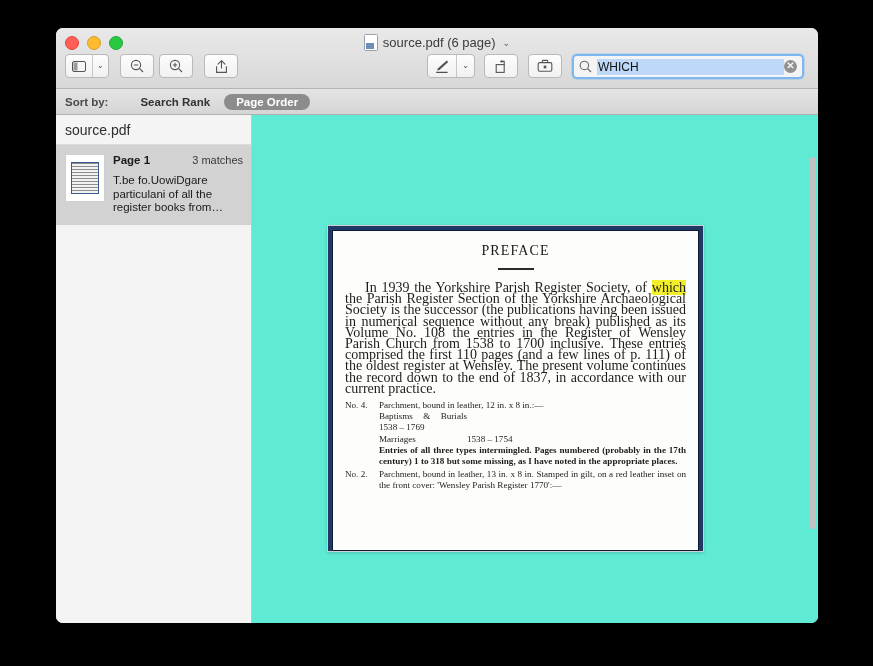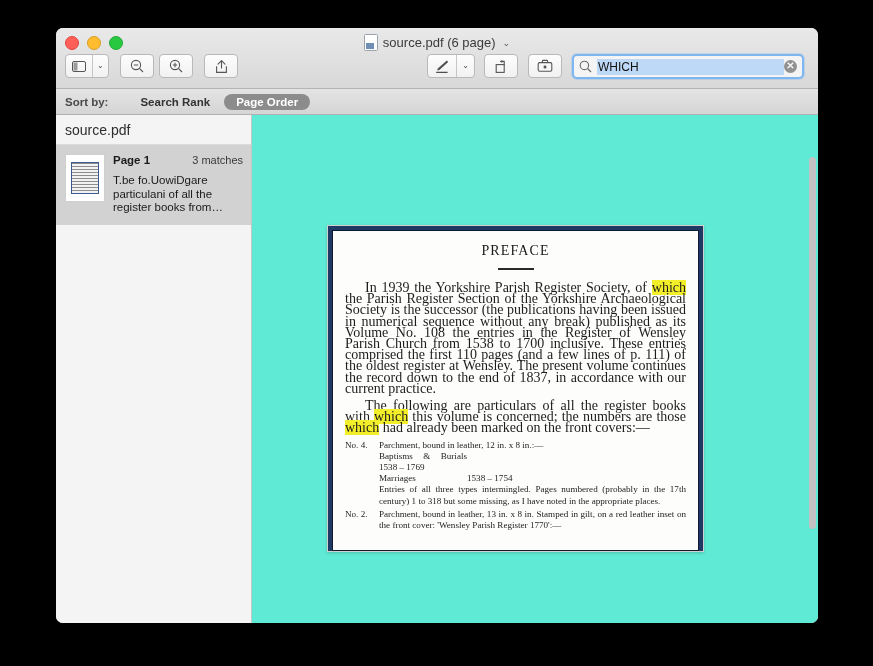--- a/index.html
+++ b/index.html
@@ -508,36 +508,33 @@
           <div class="scan">
             <div class="scan-inner">
 
               <div class="preface">PREFACE</div>
               <div class="rule"></div>
 
               <p class="ptext indent">
                 <span>In 1939 the Yorkshire Parish Register Society, of </span><mark class="hl">which</mark><span> the Parish Register Section of the Yorkshire Archaeological Society is the successor (the publications having been issued in numerical sequence without any break) published as its Volume No. 108 the entries in the Register of Wensley Parish Church from 1538 to 1700 inclusive.  These entries comprised the first 110 pages (and a few lines of p. 111) of the oldest register at Wensley.  The present volume continues the record down to the end of 1837, in accordance with our current practice.</span>
               </p>
 
-              <p class="ptext indent">
-                <span>The following are particulars of all the register books with </span><mark class="hl">which</mark><span> this volume is concerned; the numbers are those </span><mark class="hl">which</mark><span> had already been marked on the front covers:—</span>
-              </p>
 
               <div class="entry">
                 <div class="entry-no">No. 4.</div>
                 <div class="entry-body">
                   <div>Parchment, bound in leather, 12 in. x 8 in.:—</div>
                   <div class="entry-sub">
                     <span class="lbl">Baptisms &amp; Burials 1538 – 1769</span>
                   </div>
                   <div class="entry-sub">
                     <span class="lbl">Marriages</span>
                     <span>1538 – 1754</span>
                   </div>
-                  <div style="text-align:justify;">Entries of all three types intermingled.  Pages numbered (probably in the 17th century) 1 to 318 but some missing, as I have noted in the appropriate places.</div>
+                  <div style="text-align:justify;font-weight:bold;">Entries of all three types intermingled.  Pages numbered (probably in the 17th century) 1 to 318 but some missing, as I have noted in the appropriate places.</div>
                 </div>
               </div>
 
               <div class="entry">
                 <div class="entry-no">No. 2.</div>
                 <div class="entry-body">
                   <div>Parchment, bound in leather, 13 in. x 8 in.  Stamped in gilt, on a red leather inset on the front cover: 'Wensley Parish Register 1770':—</div>
                 </div>
               </div>
 

